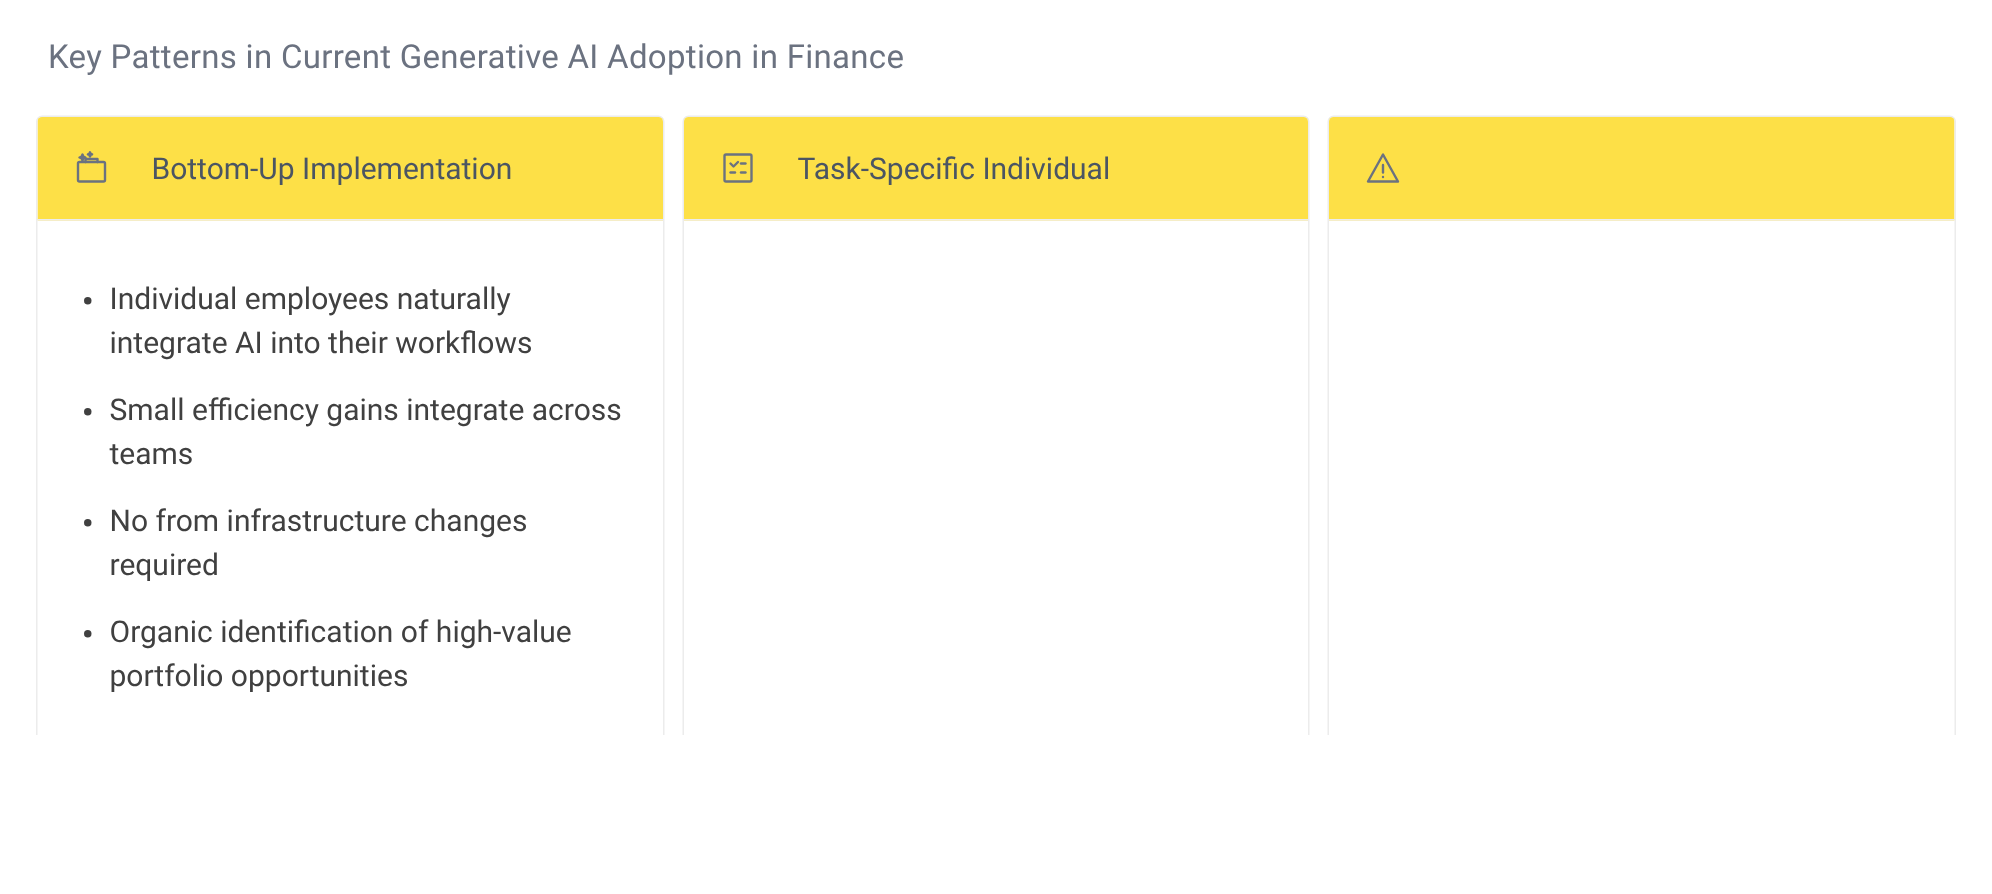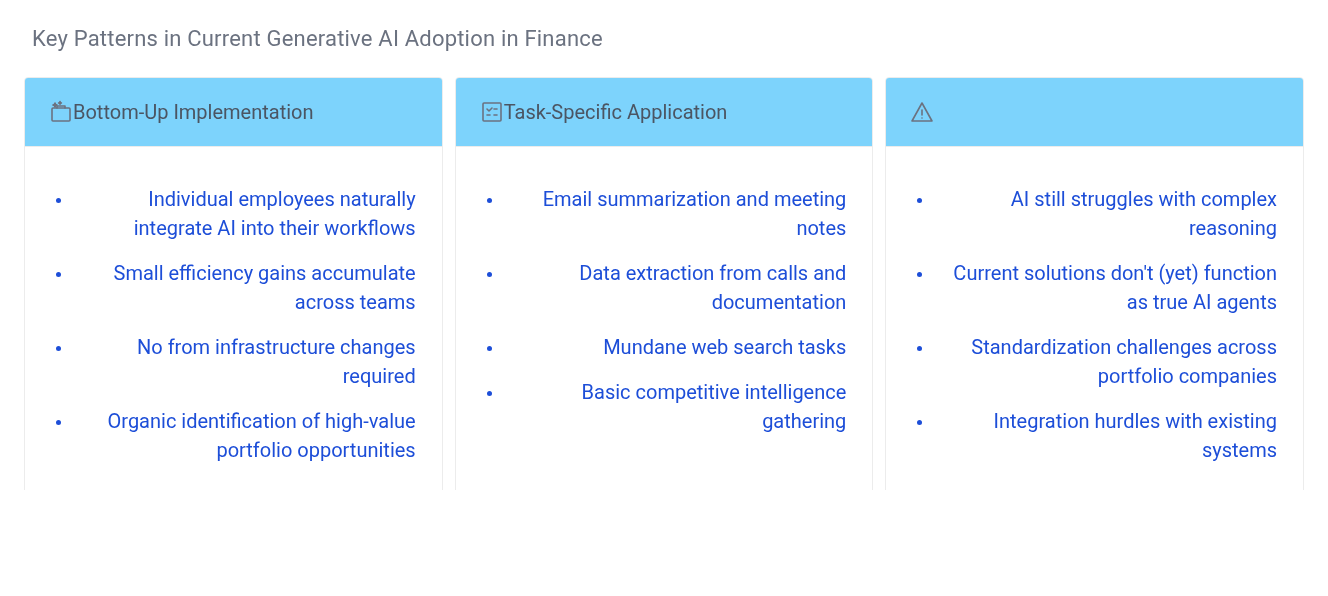--- a/index.html
+++ b/index.html
@@ -1,25 +1,25 @@
 <!DOCTYPE html>
 <html><head>
 <meta charset="utf-8">
 <style>
   html,body{margin:0;padding:0;background:#fff;font-family:-apple-system,BlinkMacSystemFont,"Segoe UI",Roboto,Helvetica,Arial,sans-serif;color:#1f2328;}
   .page{width:1328px;height:490px;box-sizing:border-box;padding:20px 24px 0 24px;}
   .title{font-size:22px;font-weight:400;color:#6b7280;margin:6px 0 26px 8px;letter-spacing:0.2px;}
   .cards{display:flex;gap:12px;}
   .card{flex:1;border:1px solid #ececec;border-radius:4px;background:#fff;overflow:hidden;}
-  .card-head{display:flex;align-items:flex-end;gap:0;padding:22px 24px;background:#7dd3fc;border-bottom:1px solid #ececec;}
+  .card-head{display:flex;align-items:flex-end;gap:28px;padding:22px 24px;background:#fde047;border-bottom:1px solid #ececec;}
   .card-head .icon{color:#6b7280;display:flex;align-items:center;}
   .card-head .label{font-size:20px;color:#4b5563;font-weight:400;}
   .card-body{padding:22px 26px 26px 26px;}
   ul.points{margin:0;padding-left:22px;}
-  ul.points li{font-size:20px;line-height:1.45;color:#1d4ed8;margin:16px 0;text-align:right;}
+  ul.points li{font-size:20px;line-height:1.45;color:#404040;margin:16px 0;}
   ul.points li::marker{font-size:16px;}
 </style>
 </head>
 <body>
 
 <div class="page">
   <div class="title">Key Patterns in Current Generative AI Adoption in Finance</div>
   <div class="cards">
 
     <div class="card">
@@ -30,64 +30,48 @@
             <path d="M8 8V6h8v2"></path>
             <path d="M6 3l.6 1.4L8 5l-1.4.6L6 7l-.6-1.4L4 5l1.4-.6z"></path>
             <path d="M11 1.5l.4 1 1 .4-1 .4-.4 1-.4-1-1-.4 1-.4z"></path>
           </svg>
         </span>
         <span class="label">Bottom-Up Implementation</span>
       </div>
       <div class="card-body">
         <ul class="points">
           <li>Individual employees naturally integrate AI into their workflows</li>
-          <li>Small efficiency gains accumulate across teams</li>
+          <li>Small efficiency gains integrate across teams</li>
           <li>No from infrastructure changes required</li>
           <li>Organic identification of high-value portfolio opportunities</li>
         </ul>
       </div>
     </div>
 
     <div class="card">
       <div class="card-head">
         <span class="icon">
           <svg width="24" height="24" viewBox="0 0 24 24" fill="none" stroke="currentColor" stroke-width="1.6" stroke-linecap="round" stroke-linejoin="round">
             <rect x="3" y="3" width="18" height="18" rx="1"></rect>
             <path d="M7 9l2 2 3-3"></path>
             <line x1="14" y1="9" x2="17" y2="9"></line>
             <line x1="7" y1="15" x2="10" y2="15"></line>
             <line x1="14" y1="15" x2="17" y2="15"></line>
           </svg>
         </span>
-        <span class="label">Task-Specific Application</span>
-      </div>
-      <div class="card-body">
-        <ul class="points">
-          <li>Email summarization and meeting notes</li>
-          <li>Data extraction from calls and documentation</li>
-          <li>Mundane web search tasks</li>
-          <li>Basic competitive intelligence gathering</li>
-        </ul>
+        <span class="label">Task-Specific Individual</span>
       </div>
     </div>
 
     <div class="card">
       <div class="card-head">
         <span class="icon">
           <svg width="24" height="24" viewBox="0 0 24 24" fill="none" stroke="currentColor" stroke-width="1.6" stroke-linecap="round" stroke-linejoin="round">
             <path d="M12 3L2 21h20L12 3z"></path>
             <line x1="12" y1="10" x2="12" y2="15"></line>
             <circle cx="12" cy="18" r="0.8" fill="currentColor" stroke="none"></circle>
           </svg>
         </span>
       </div>
-      <div class="card-body">
-        <ul class="points">
-          <li>AI still struggles with complex reasoning</li>
-          <li>Current solutions don't (yet) function as true AI agents</li>
-          <li>Standardization challenges across portfolio companies</li>
-          <li>Integration hurdles with existing systems</li>
-        </ul>
-      </div>
     </div>
 
   </div>
 </div>
 
 </body></html>

